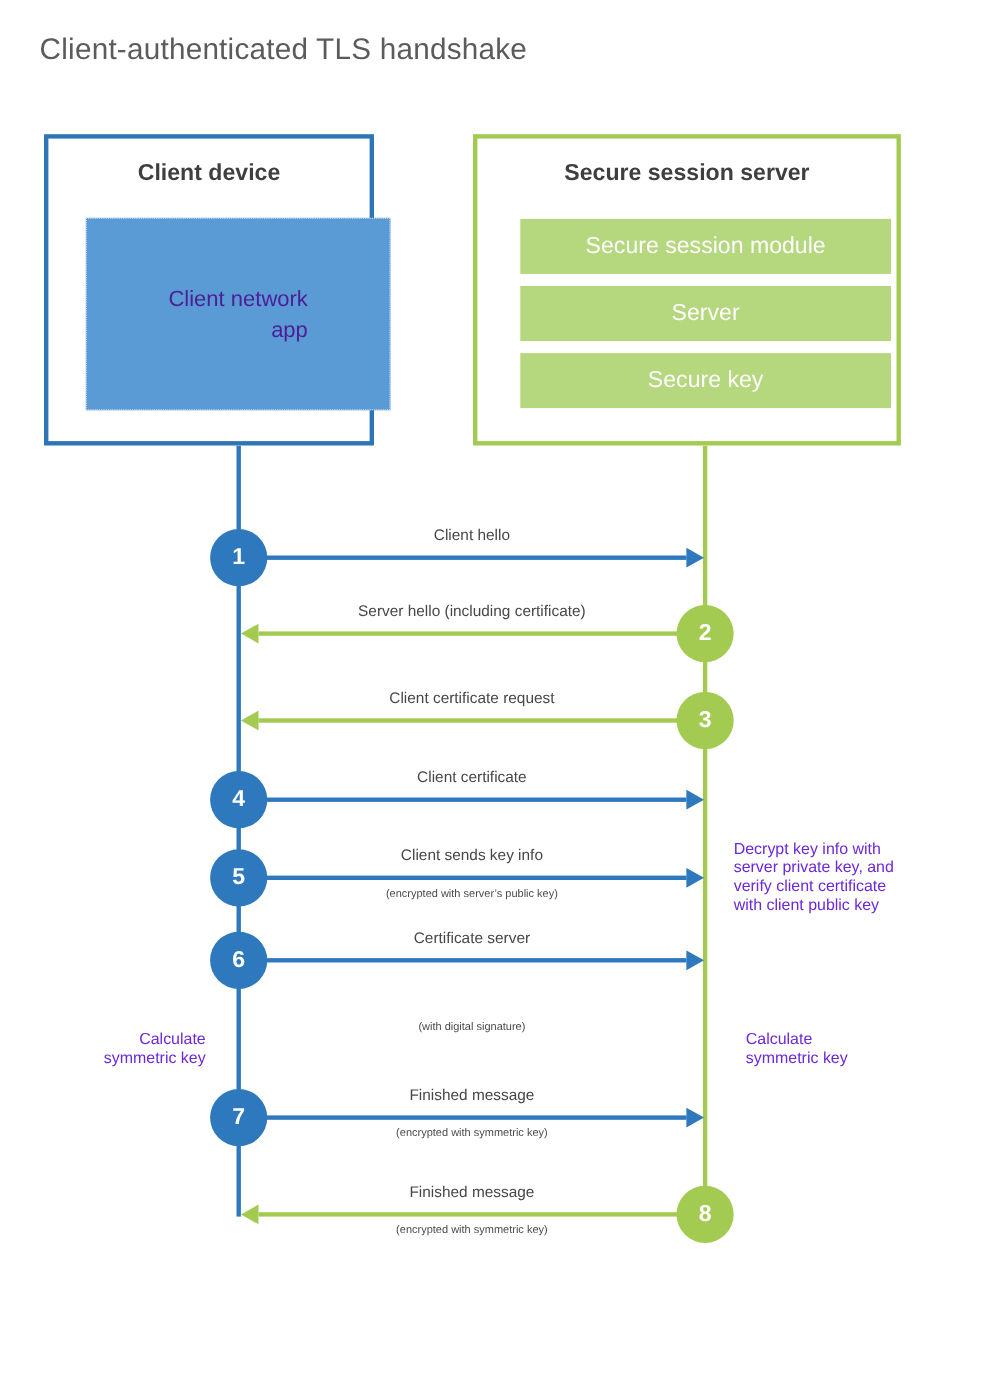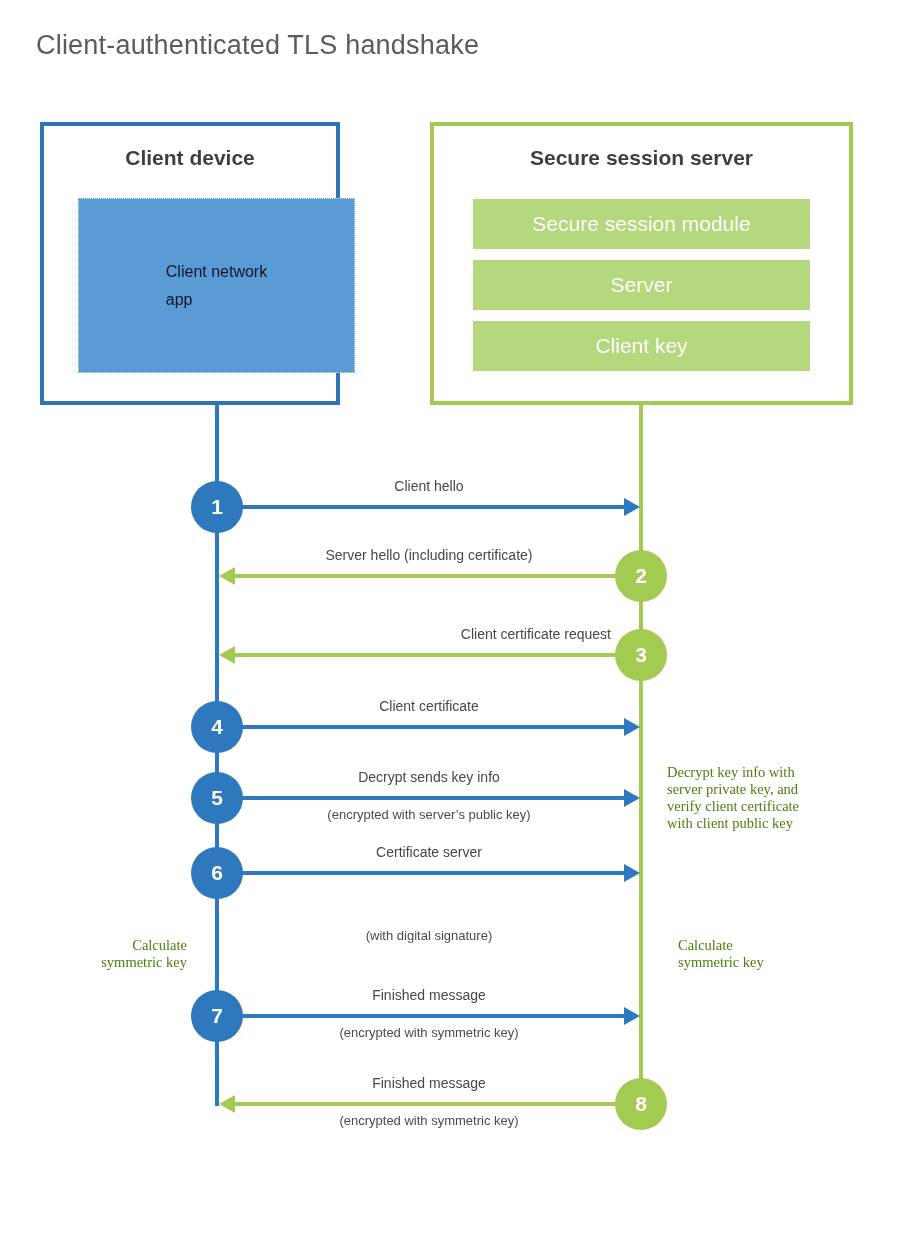--- a/index.html
+++ b/index.html
@@ -9,31 +9,31 @@
   }
   .page-title {
     position:absolute; left:36px; top:30px; margin:0;
     font-size:27px; font-weight:400; color:#5b5b5b; letter-spacing:0.2px;
   }
   .entity-box {
     position:absolute; top:122px; height:283px; background:#ffffff;
     border-style:solid; border-width:4px; box-sizing:border-box; z-index:2;
   }
   .client-box { left:40px; width:300px; border-color:#2e75b6; }
-  .server-box { left:430px; width:423px; border-color:#a3cb52; }
+  .server-box { left:430px; width:389px; border-color:#a3cb52; }
   .entity-title {
     position:absolute; top:20px; left:0; width:100%; text-align:center;
     font-size:21px; font-weight:700; color:#3f3f3f;
   }
   .app-rect {
     position:absolute; left:34px; top:72px; width:277px; height:175px;
     background:#5b9bd5; border:1px dotted #cfe1f2; box-sizing:border-box;
     display:flex; align-items:center; justify-content:center;
   }
-  .app-text { text-align:left; color:#0f172a; font-size:16px; line-height:28px; }
+  .app-text { text-align:right; color:#4c1d95; font-size:20px; line-height:28px; }
   .module-bar {
     position:absolute; left:39px; width:337px; height:50px; background:#b5d77d;
     color:#ffffff; font-size:21px; display:flex; align-items:center; justify-content:center;
   }
   .vline { position:absolute; width:4px; z-index:1; }
   .vline-blue  { background:#2e78be; left:215px; top:405px; height:701px; }
   .vline-green { background:#a3cb52; left:639px; top:405px; height:699px; }
   .hline { position:absolute; height:4px; z-index:2; }
   .hline.blue  { background:#2e78be; }
   .hline.green { background:#a3cb52; }
@@ -49,23 +49,23 @@
     color:#ffffff; font-size:21px; font-weight:700;
   }
   .step-circle.blue  { background:#2e78be; }
   .step-circle.green { background:#a3cb52; }
   .msg-label {
     position:absolute; left:247px; width:364px; text-align:center;
     font-size:14px; color:#474747; z-index:2;
   }
   .msg-sub {
     position:absolute; left:247px; width:364px; text-align:center;
-    font-size:13px; color:#4a4a4a; z-index:2;
+    font-size:10px; color:#4a4a4a; z-index:2;
   }
-  .note { position:absolute; font-size:14.5px; line-height:17px; color:#4d7c0f; z-index:2;font-family:Liberation Serif, serif; }
+  .note { position:absolute; font-size:14.5px; line-height:17px; color:#6d28d9; z-index:2; }
   .note.right-aligned { text-align:right; }
 </style>
 </head>
 <body>
 
 <div class="canvas">
 
   <h1 class="page-title">Client-authenticated TLS handshake</h1>
 
   <div class="entity-box client-box">
@@ -75,56 +75,56 @@
         <div>Client network</div>
         <div>app</div>
       </div>
     </div>
   </div>
 
   <div class="entity-box server-box">
     <div class="entity-title">Secure session server</div>
     <div class="module-bar" style="top:73px;">Secure session module</div>
     <div class="module-bar" style="top:134px;">Server</div>
-    <div class="module-bar" style="top:195px;">Client key</div>
+    <div class="module-bar" style="top:195px;">Secure key</div>
   </div>
 
   <div class="vline vline-blue"></div>
   <div class="vline vline-green"></div>
 
   <div>
     <div class="msg-label" style="top:478px;">Client hello</div>
     <div class="hline blue" style="left:236px;top:505px;width:388px;"></div>
     <div class="ah right" style="left:624px;top:498px;"></div>
     <div class="step-circle blue" style="left:191px;top:481px;">1</div>
   </div>
 
   <div>
     <div class="msg-label" style="top:547px;">Server hello (including certificate)</div>
     <div class="hline green" style="left:235px;top:574px;width:390px;"></div>
     <div class="ah left" style="left:219px;top:567px;"></div>
     <div class="step-circle green" style="left:615px;top:550px;">2</div>
   </div>
 
   <div>
-    <div class="msg-label" style="top:626px;text-align:right;">Client certificate request</div>
+    <div class="msg-label" style="top:626px;">Client certificate request</div>
     <div class="hline green" style="left:235px;top:653px;width:390px;"></div>
     <div class="ah left" style="left:219px;top:646px;"></div>
     <div class="step-circle green" style="left:615px;top:629px;">3</div>
   </div>
 
   <div>
     <div class="msg-label" style="top:698px;">Client certificate</div>
     <div class="hline blue" style="left:236px;top:725px;width:388px;"></div>
     <div class="ah right" style="left:624px;top:718px;"></div>
     <div class="step-circle blue" style="left:191px;top:701px;">4</div>
   </div>
 
   <div>
-    <div class="msg-label" style="top:769px;">Decrypt sends key info</div>
+    <div class="msg-label" style="top:769px;">Client sends key info</div>
     <div class="hline blue" style="left:236px;top:796px;width:388px;"></div>
     <div class="ah right" style="left:624px;top:789px;"></div>
     <div class="step-circle blue" style="left:191px;top:772px;">5</div>
     <div class="msg-sub" style="top:807px;">(encrypted with server’s public key)</div>
   </div>
 
   <div>
     <div class="msg-label" style="top:844px;">Certificate server</div>
     <div class="hline blue" style="left:236px;top:871px;width:388px;"></div>
     <div class="ah right" style="left:624px;top:864px;"></div>

